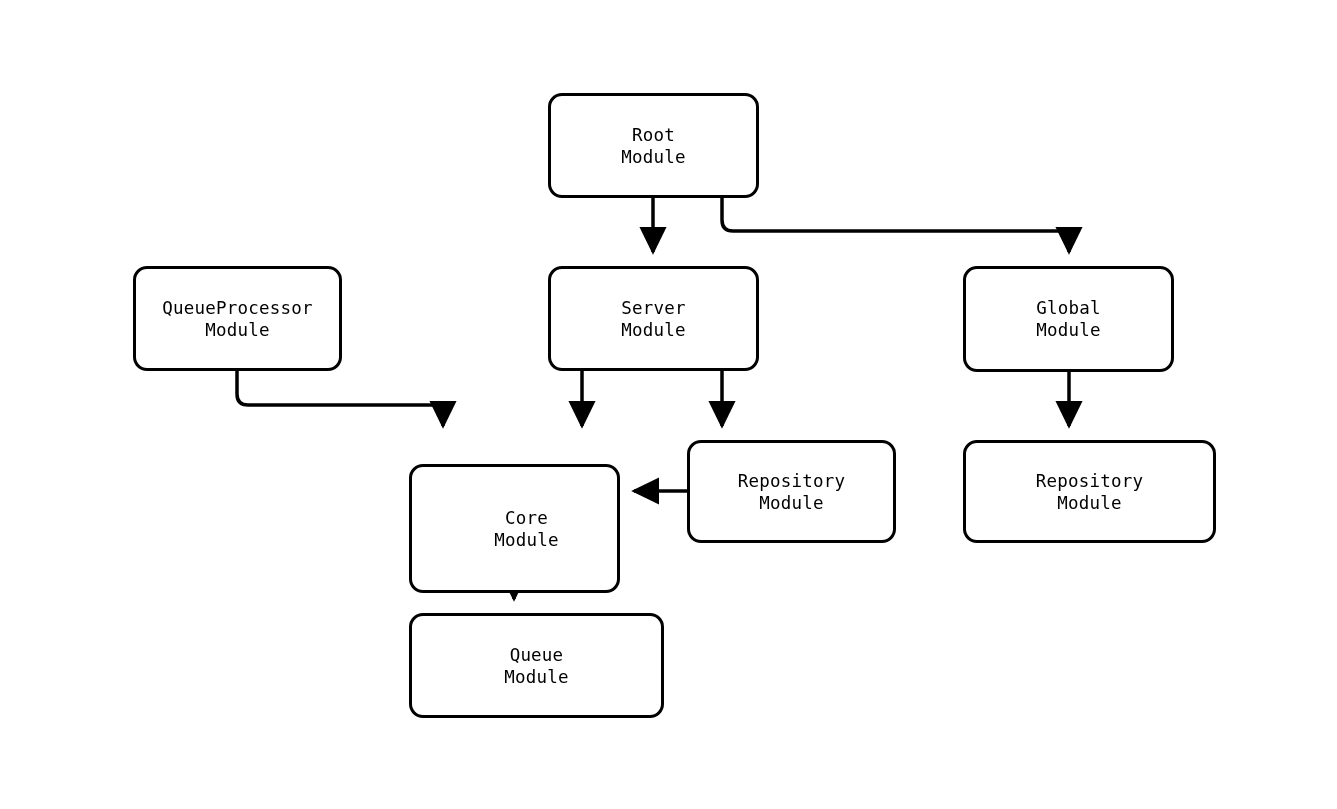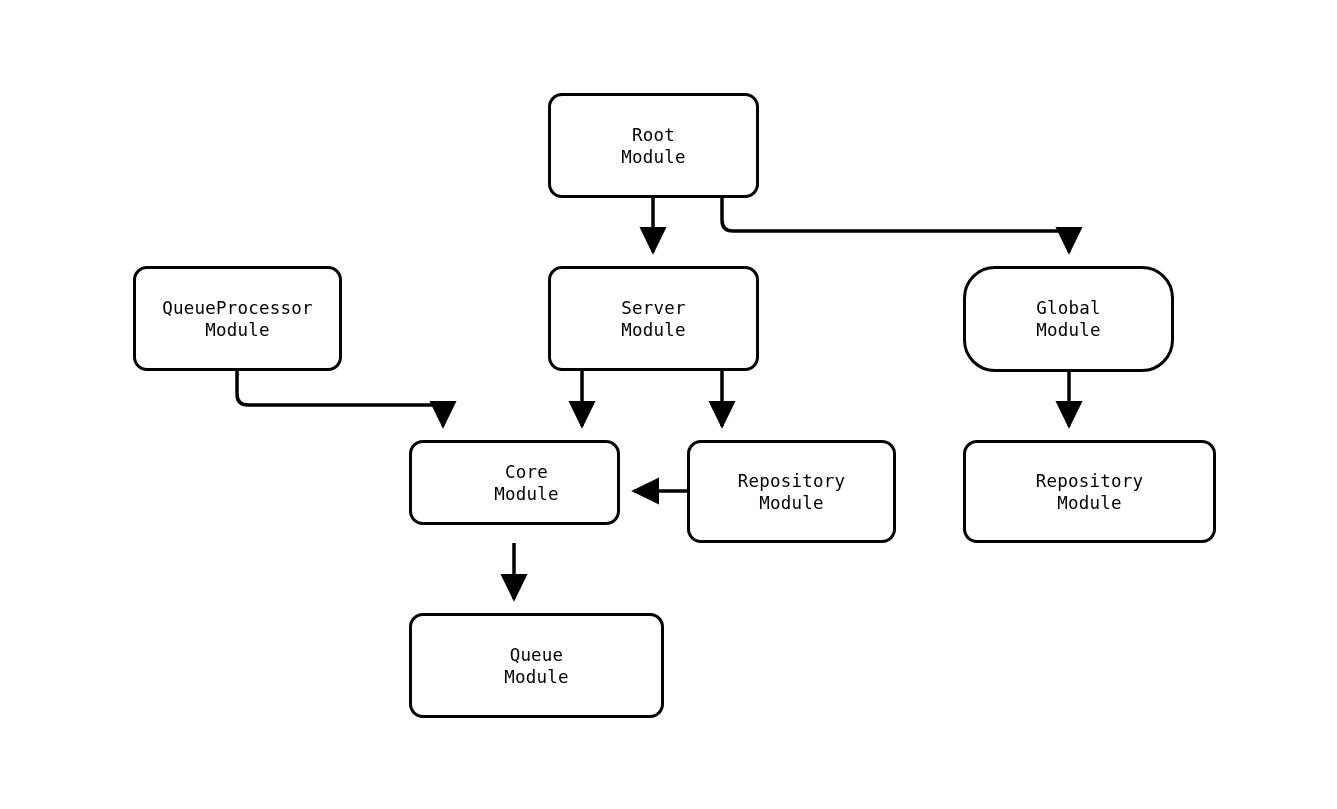--- a/index.html
+++ b/index.html
@@ -75,25 +75,25 @@
 Module</div>
       </div>
       <div class="node-box" style="left: 133px; top: 266px; width: 209px; height: 105px;">
         <div class="node-label">QueueProcessor
 Module</div>
       </div>
       <div class="node-box" style="left: 548px; top: 266px; width: 211px; height: 105px;">
         <div class="node-label">Server
 Module</div>
       </div>
-      <div class="node-box" style="left: 963px; top: 266px; width: 211px; height: 106px; border-radius: 32px;">
+      <div class="node-box" style="left: 963px; top: 266px; width: 211px; height: 106px;">
         <div class="node-label">Global
 Module</div>
       </div>
-      <div class="node-box" style="left: 409px; top: 440px; width: 211px; height: 85px; padding-left: 24px;">
+      <div class="node-box" style="left: 409px; top: 464px; width: 211px; height: 129px; padding-left: 24px;">
         <div class="node-label">Core
 Module</div>
       </div>
       <div class="node-box" style="left: 687px; top: 440px; width: 209px; height: 103px;">
         <div class="node-label">Repository
 Module</div>
       </div>
       <div class="node-box" style="left: 963px; top: 440px; width: 253px; height: 103px;">
         <div class="node-label">Repository
 Module</div>

